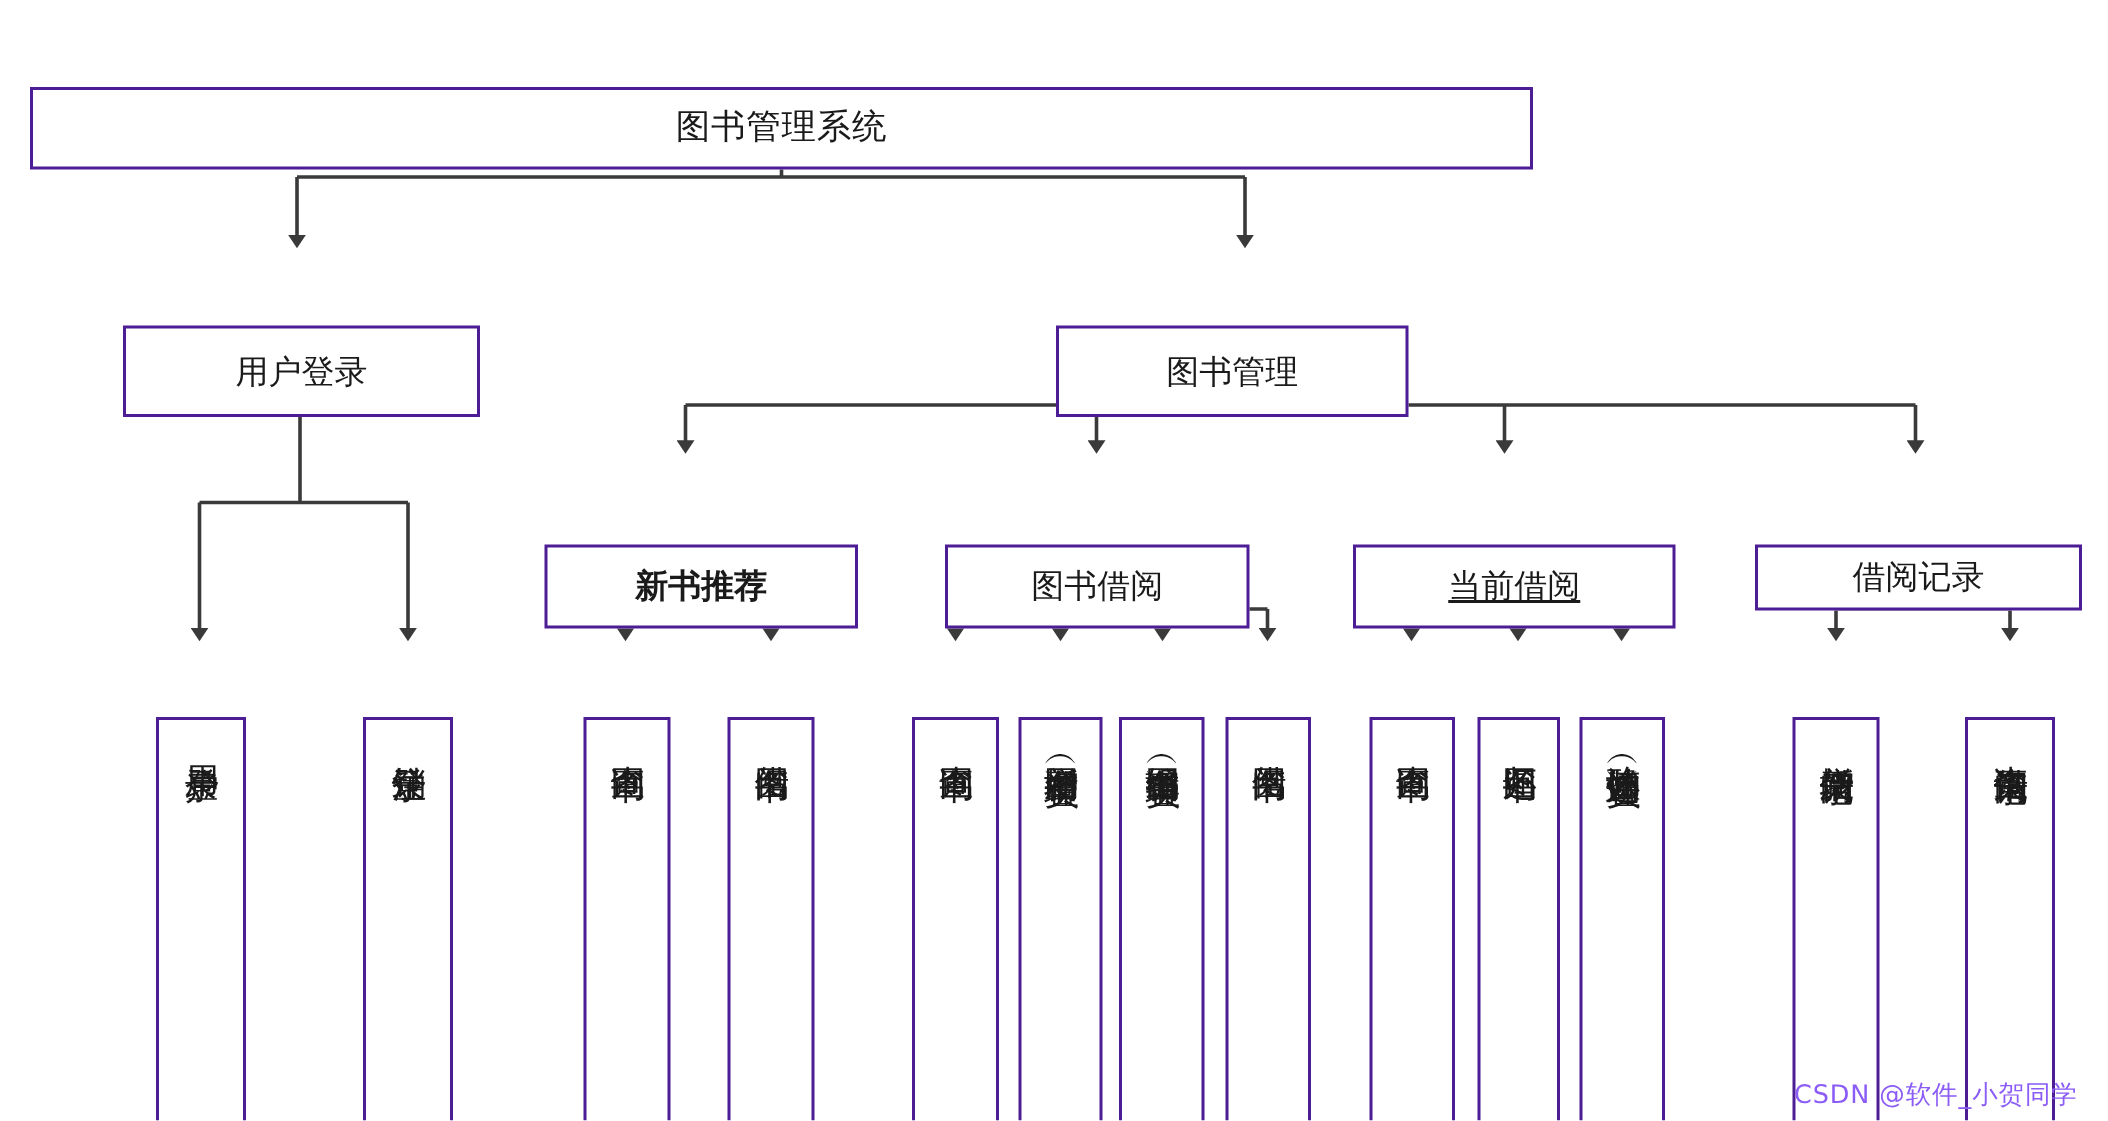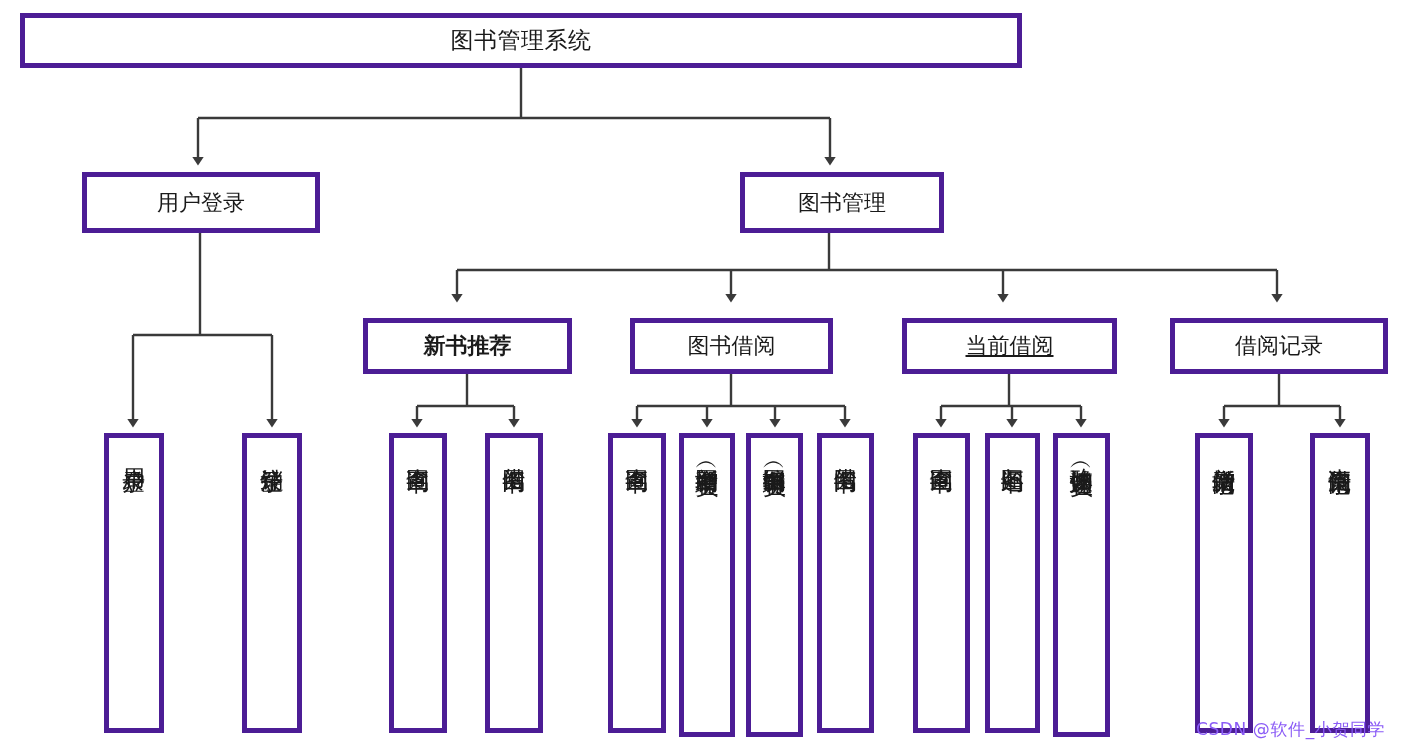--- a/index.html
+++ b/index.html
@@ -22,25 +22,26 @@
     left: 0;
     top: 0;
     width: 1405px;
     height: 747px;
     pointer-events: none;
   }
   .node {
     position: absolute;
     box-sizing: border-box;
     background: #ffffff;
-    border: 5px solid #4c1d95;
+    border: 2px solid #4c1d95;
     display: flex;
     align-items: center;
     justify-content: center;
     color: #1a1a1a;
+    margin-top: 45px;
   }
   .node.h {
     font-size: 23px;
     letter-spacing: 0.5px;
     line-height: 1.1;
   }
   .node.lvl2, .node.lvl3 {
     font-size: 22px;
   }
   .node.leaf {
@@ -120,34 +121,34 @@
     </g>
   </svg>
 
   <div class="node h" style="left:20px; top:13px; width:1002px; height:55px;">
     <span>图书管理系统</span>
   </div>
 
   <div class="node lvl2" style="left:82px; top:172px; width:238px; height:61px;">
     <span>用户登录</span>
   </div>
-  <div class="node lvl2" style="left:740px; top:172px; width:204px; height:61px;justify-content:center;">
+  <div class="node lvl2" style="left:704px; top:172px; width:235px; height:61px;justify-content:center;">
     <span>图书管理</span>
   </div>
 
   <div class="node lvl3" style="left:363px; top:318px; width:209px; height:56px;font-weight:bold;">
     <span>新书推荐</span>
   </div>
   <div class="node lvl3" style="left:630px; top:318px; width:203px; height:56px;">
     <span>图书借阅</span>
   </div>
   <div class="node lvl3" style="left:902px; top:318px; width:215px; height:56px;text-decoration:underline;">
     <span>当前借阅</span>
   </div>
-  <div class="node lvl3" style="left:1170px; top:318px; width:218px; height:56px;">
+  <div class="node lvl3" style="left:1170px; top:318px; width:218px; height:44px;">
     <span>借阅记录</span>
   </div>
 
   <div class="node leaf" style="left:104px; top:433px; width:60px; height:300px;">
     <span class="vtext">用户登录</span>
   </div>
   <div class="node leaf" style="left:242px; top:433px; width:60px; height:300px;">
     <span class="vtext">注销登录</span>
   </div>
 

